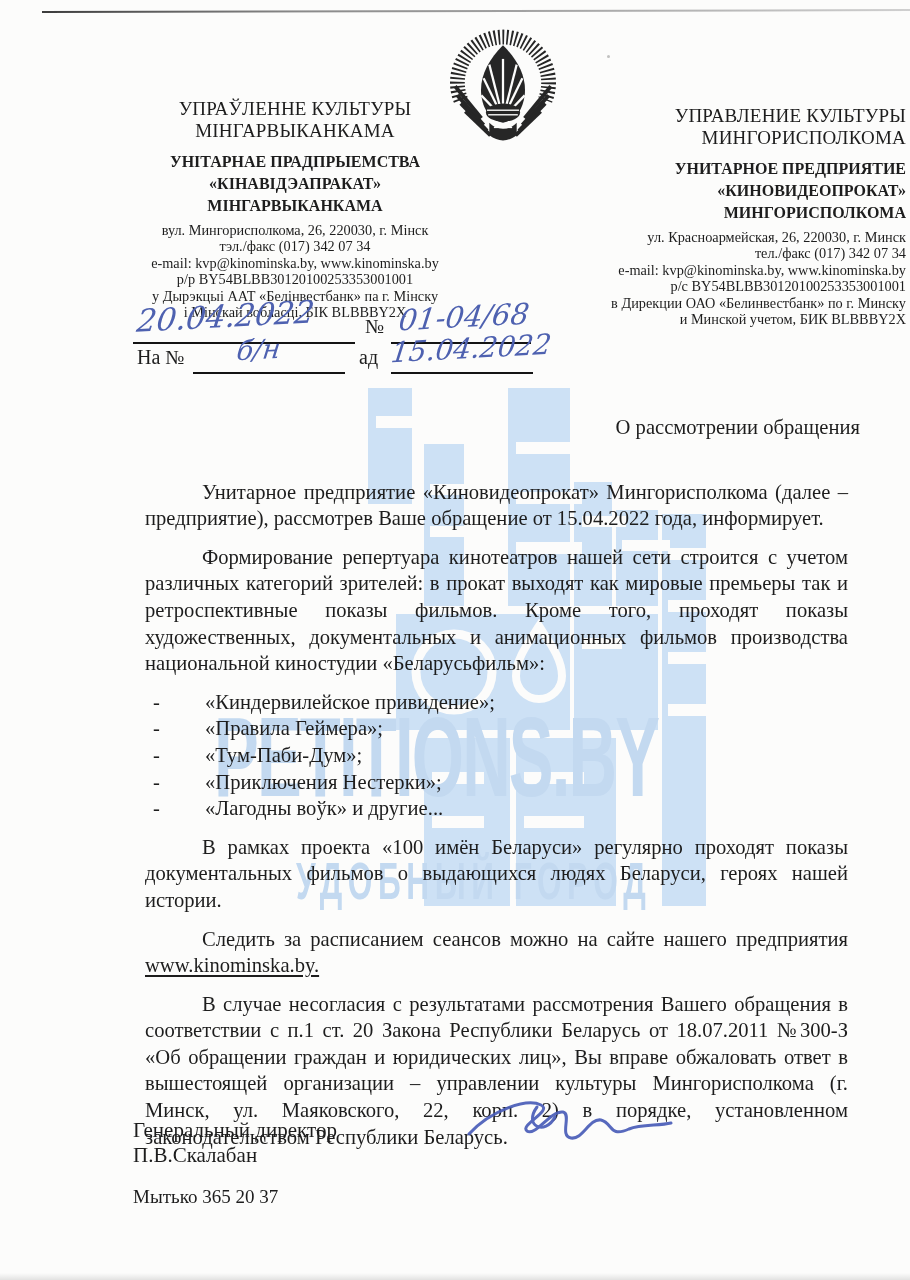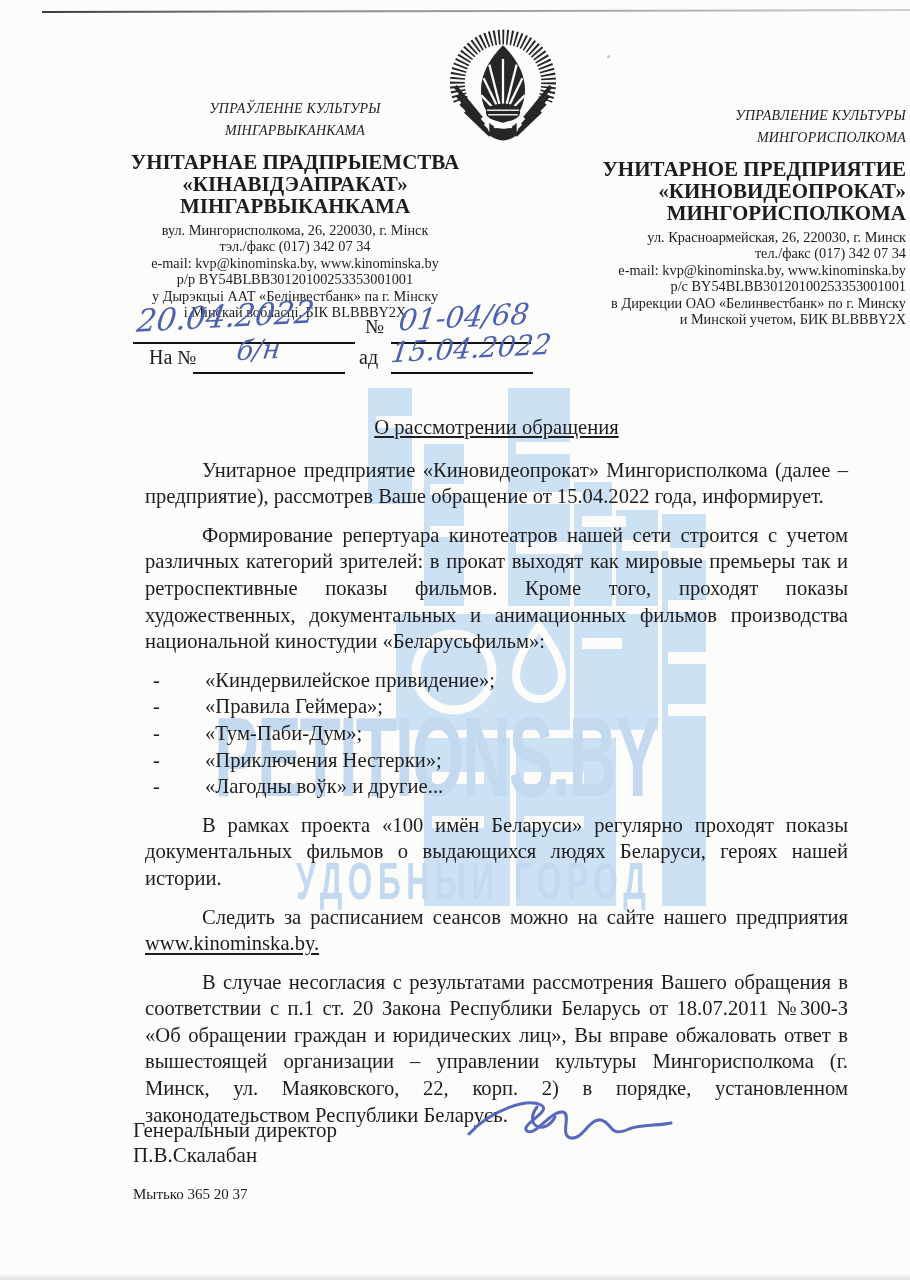--- a/index.html
+++ b/index.html
@@ -23,55 +23,55 @@
     transform:scale(0.61,1.03); transform-origin:left top; white-space:nowrap; }
   .wm-t2 { position:absolute; left:296px; top:856px; font-family:"Liberation Sans", sans-serif;
     font-weight:bold; font-size:51px; line-height:1; letter-spacing:9px; color:#c3d9f0;
     transform:scale(0.62,1); transform-origin:left top; white-space:nowrap; }
   
   .emblem { position:absolute; left:446px; top:26px; width:114px; height:116px; }
   
   .lh { position:absolute; text-align:center; }
   .lh-left  { left:116px; top:98px;  width:358px; }
   .lh-right { left:538px; top:105px; width:368px;text-align:right; }
-  .lh-org div     { font-size:14px; line-height:22px; letter-spacing:.2px;font-style:italic; }
+  .lh-org div     { font-size:19px; line-height:22px; letter-spacing:.2px; }
   .lh-company     { margin-top:9px; }
-  .lh-company div { font-weight:bold; font-size:21px; line-height:22px; }
+  .lh-company div { font-weight:bold; font-size:16px; line-height:22px; }
   .lh-addr        { margin-top:5px; }
   .lh-addr div    { font-size:14.3px; line-height:16.4px; }
   
   .ref { position:absolute; left:133px; top:298px; width:430px; height:100px; }
   .ref .lbl { position:absolute; font-size:20px; }
   .u { position:absolute; border-bottom:2px solid #141414; height:0; }
   .u1 { left:0;    top:44px; width:222px; }
   .u2 { left:258px; top:44px; width:140px; }
   .u3 { left:60px;  top:74px; width:152px; }
   .u4 { left:258px; top:74px; width:142px; }
   .lbl-no { left:232px; top:17px; }
-  .lbl-na { left:16px;     top:48px; }
+  .lbl-na { left:4px;     top:48px; }
   .lbl-ad { left:226px; top:48px; }
   .hw { position:absolute; font-family:"DejaVu Serif", serif; font-style:italic;
     color:#4e61b0; white-space:nowrap; transform:rotate(-3deg) skewX(-10deg); }
   .hw-date { left:4px;   top:0;    font-size:31px; }
   .hw-no   { left:266px; top:2px;  font-size:29px; }
   .hw-na   { left:104px; top:36px; font-size:27px; }
   .hw-ad   { left:258px; top:34px; font-size:28px; }
   
   .bodytext { position:absolute; left:133px; top:414px; width:727px;
     font-size:20.6px; line-height:26.6px; text-align:justify; }
-  .subject { text-align:center; margin-bottom:16px;text-decoration:underline; }
+  .subject { text-align:right; margin-bottom:38px; }
   .para { margin:12px; text-indent:57px; }
   .doc-li { display:flex; padding-left:20px; text-align:left; }
   .doc-li .dash { width:52px; flex:none; }
   .link { text-decoration:underline; text-underline-offset:3px; }
   
   .sigrow { position:absolute; left:133px; top:1118px; width:727px;
     display:flex; justify-content:space-between; font-size:21px;flex-direction:column; }
   .sig { position:absolute; left:330px; top:-28px; width:215px; height:66px; }
-  .footer { position:absolute; left:133px; top:1186px; font-size:15px; }
+  .footer { position:absolute; left:133px; top:1186px; font-size:19px; }
 </style>
 </head>
 <body>
 
 <div class="page">
 
   <div class="wm">
     <svg class="wm-logo" viewBox="0 0 385 520">
       <g fill="#cde1f5">
         <rect x="8" y="0" width="44" height="116"></rect>

